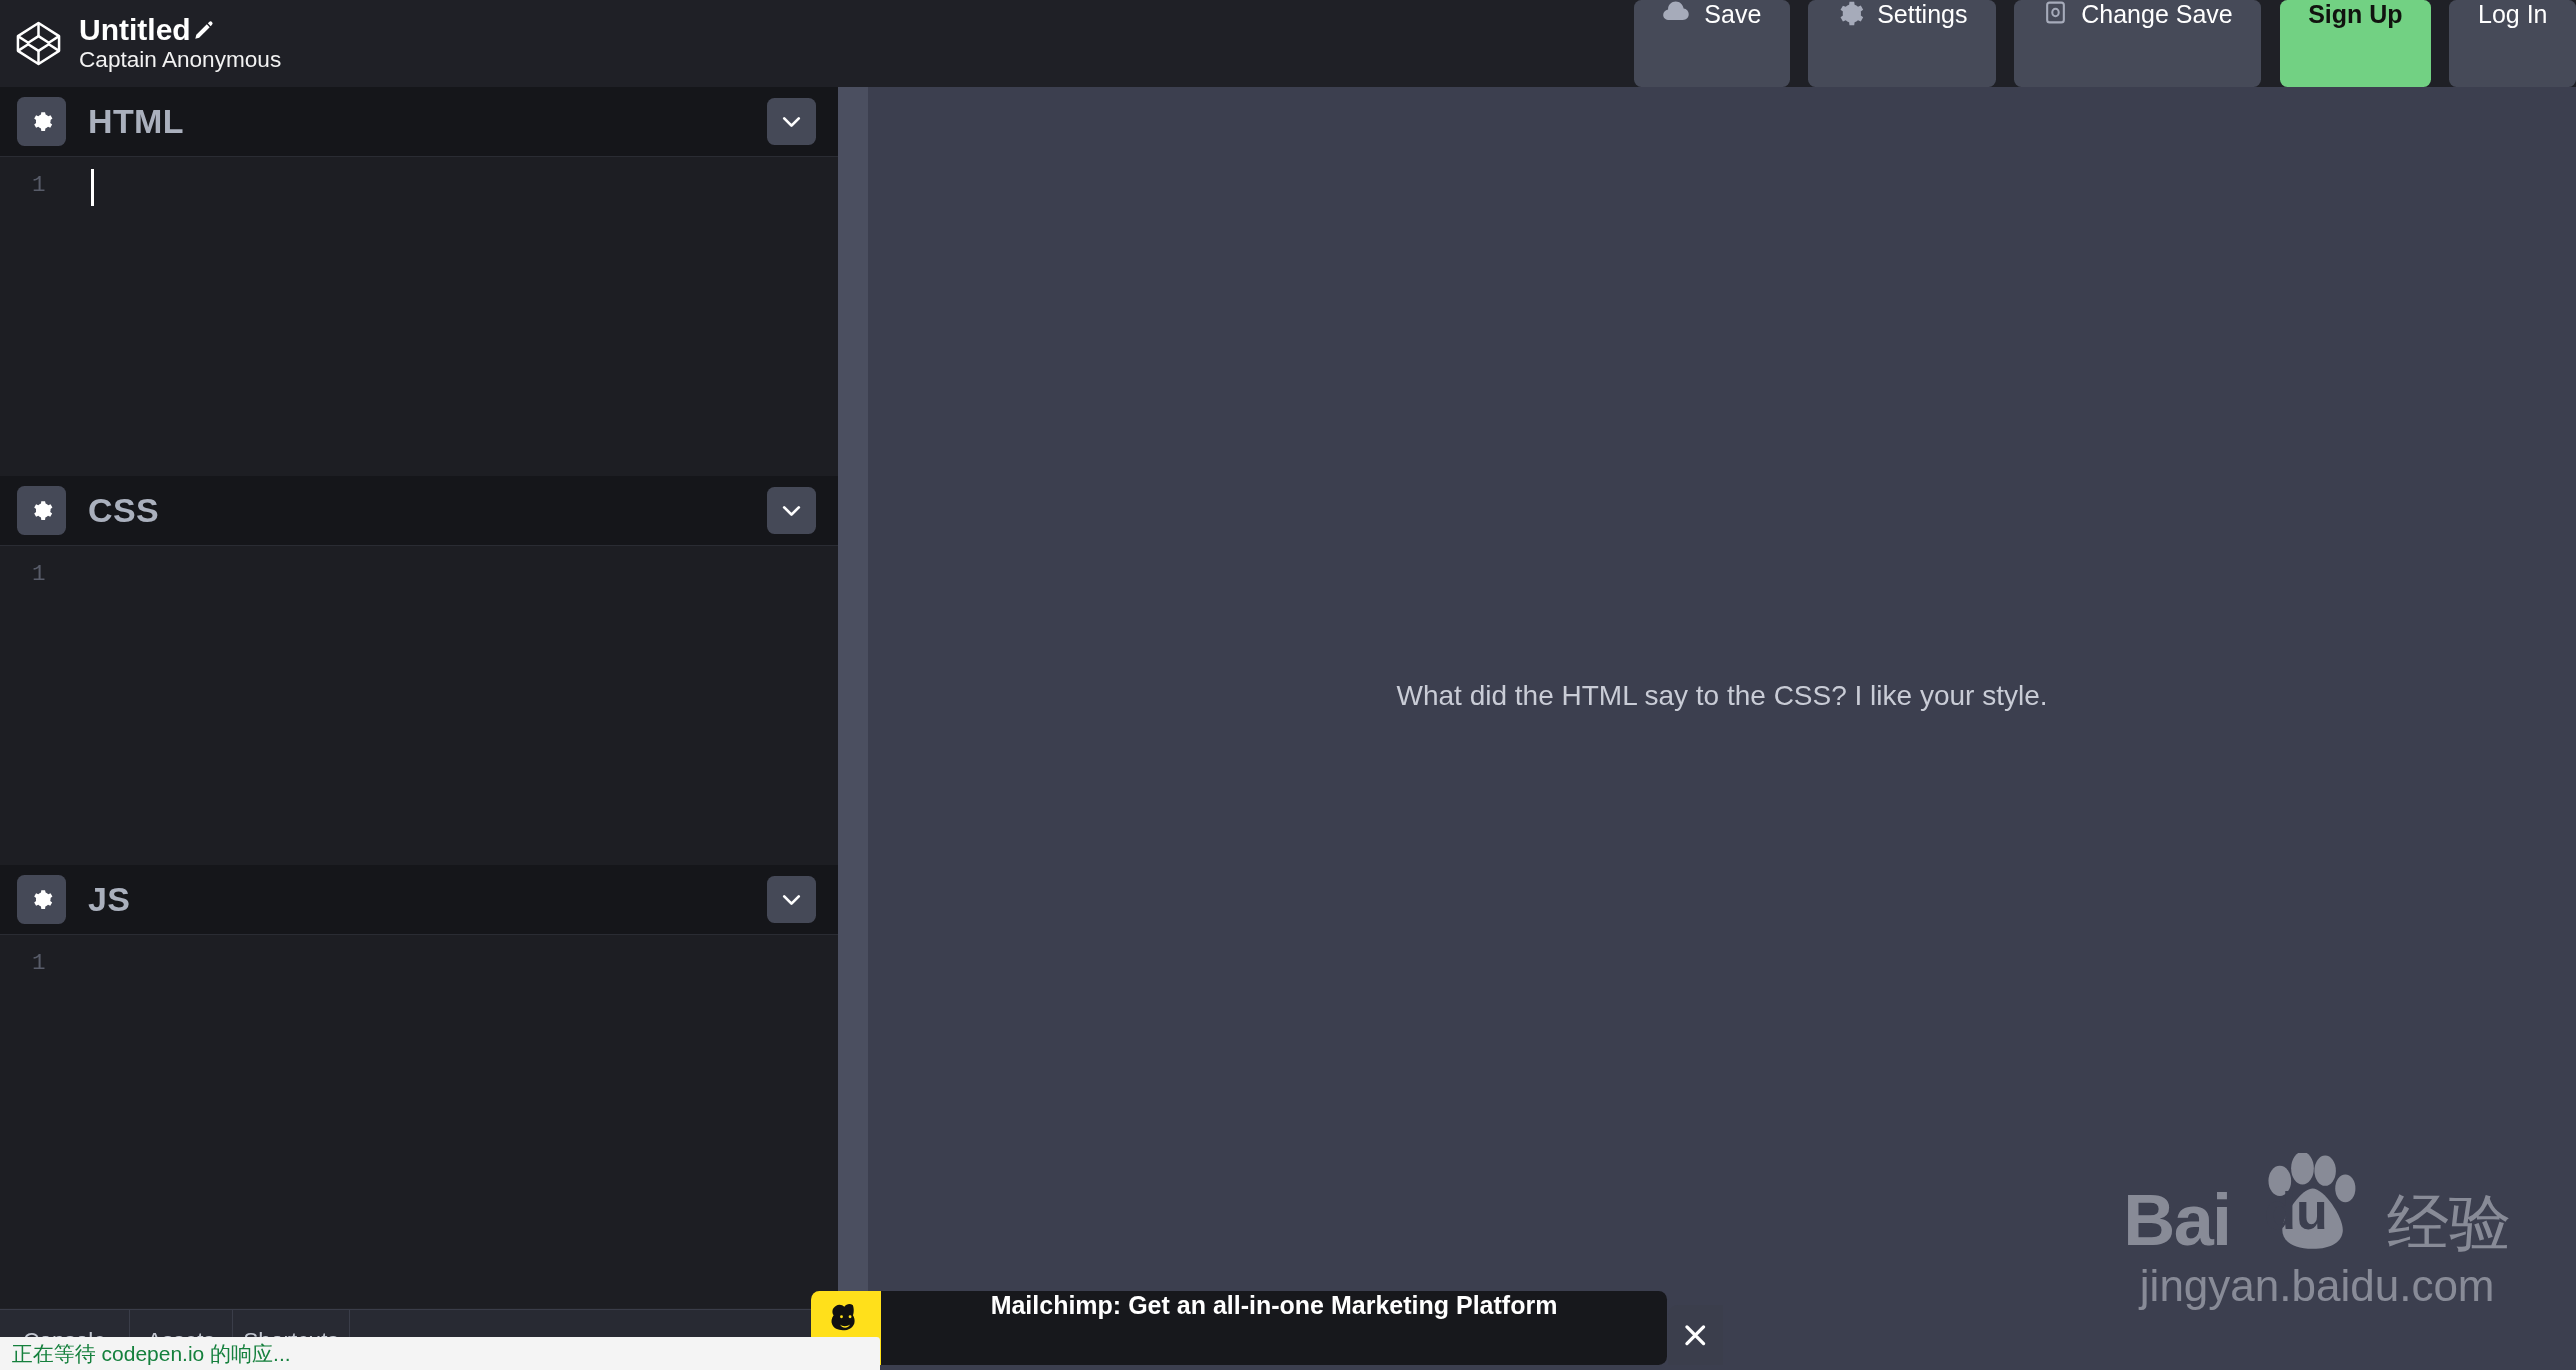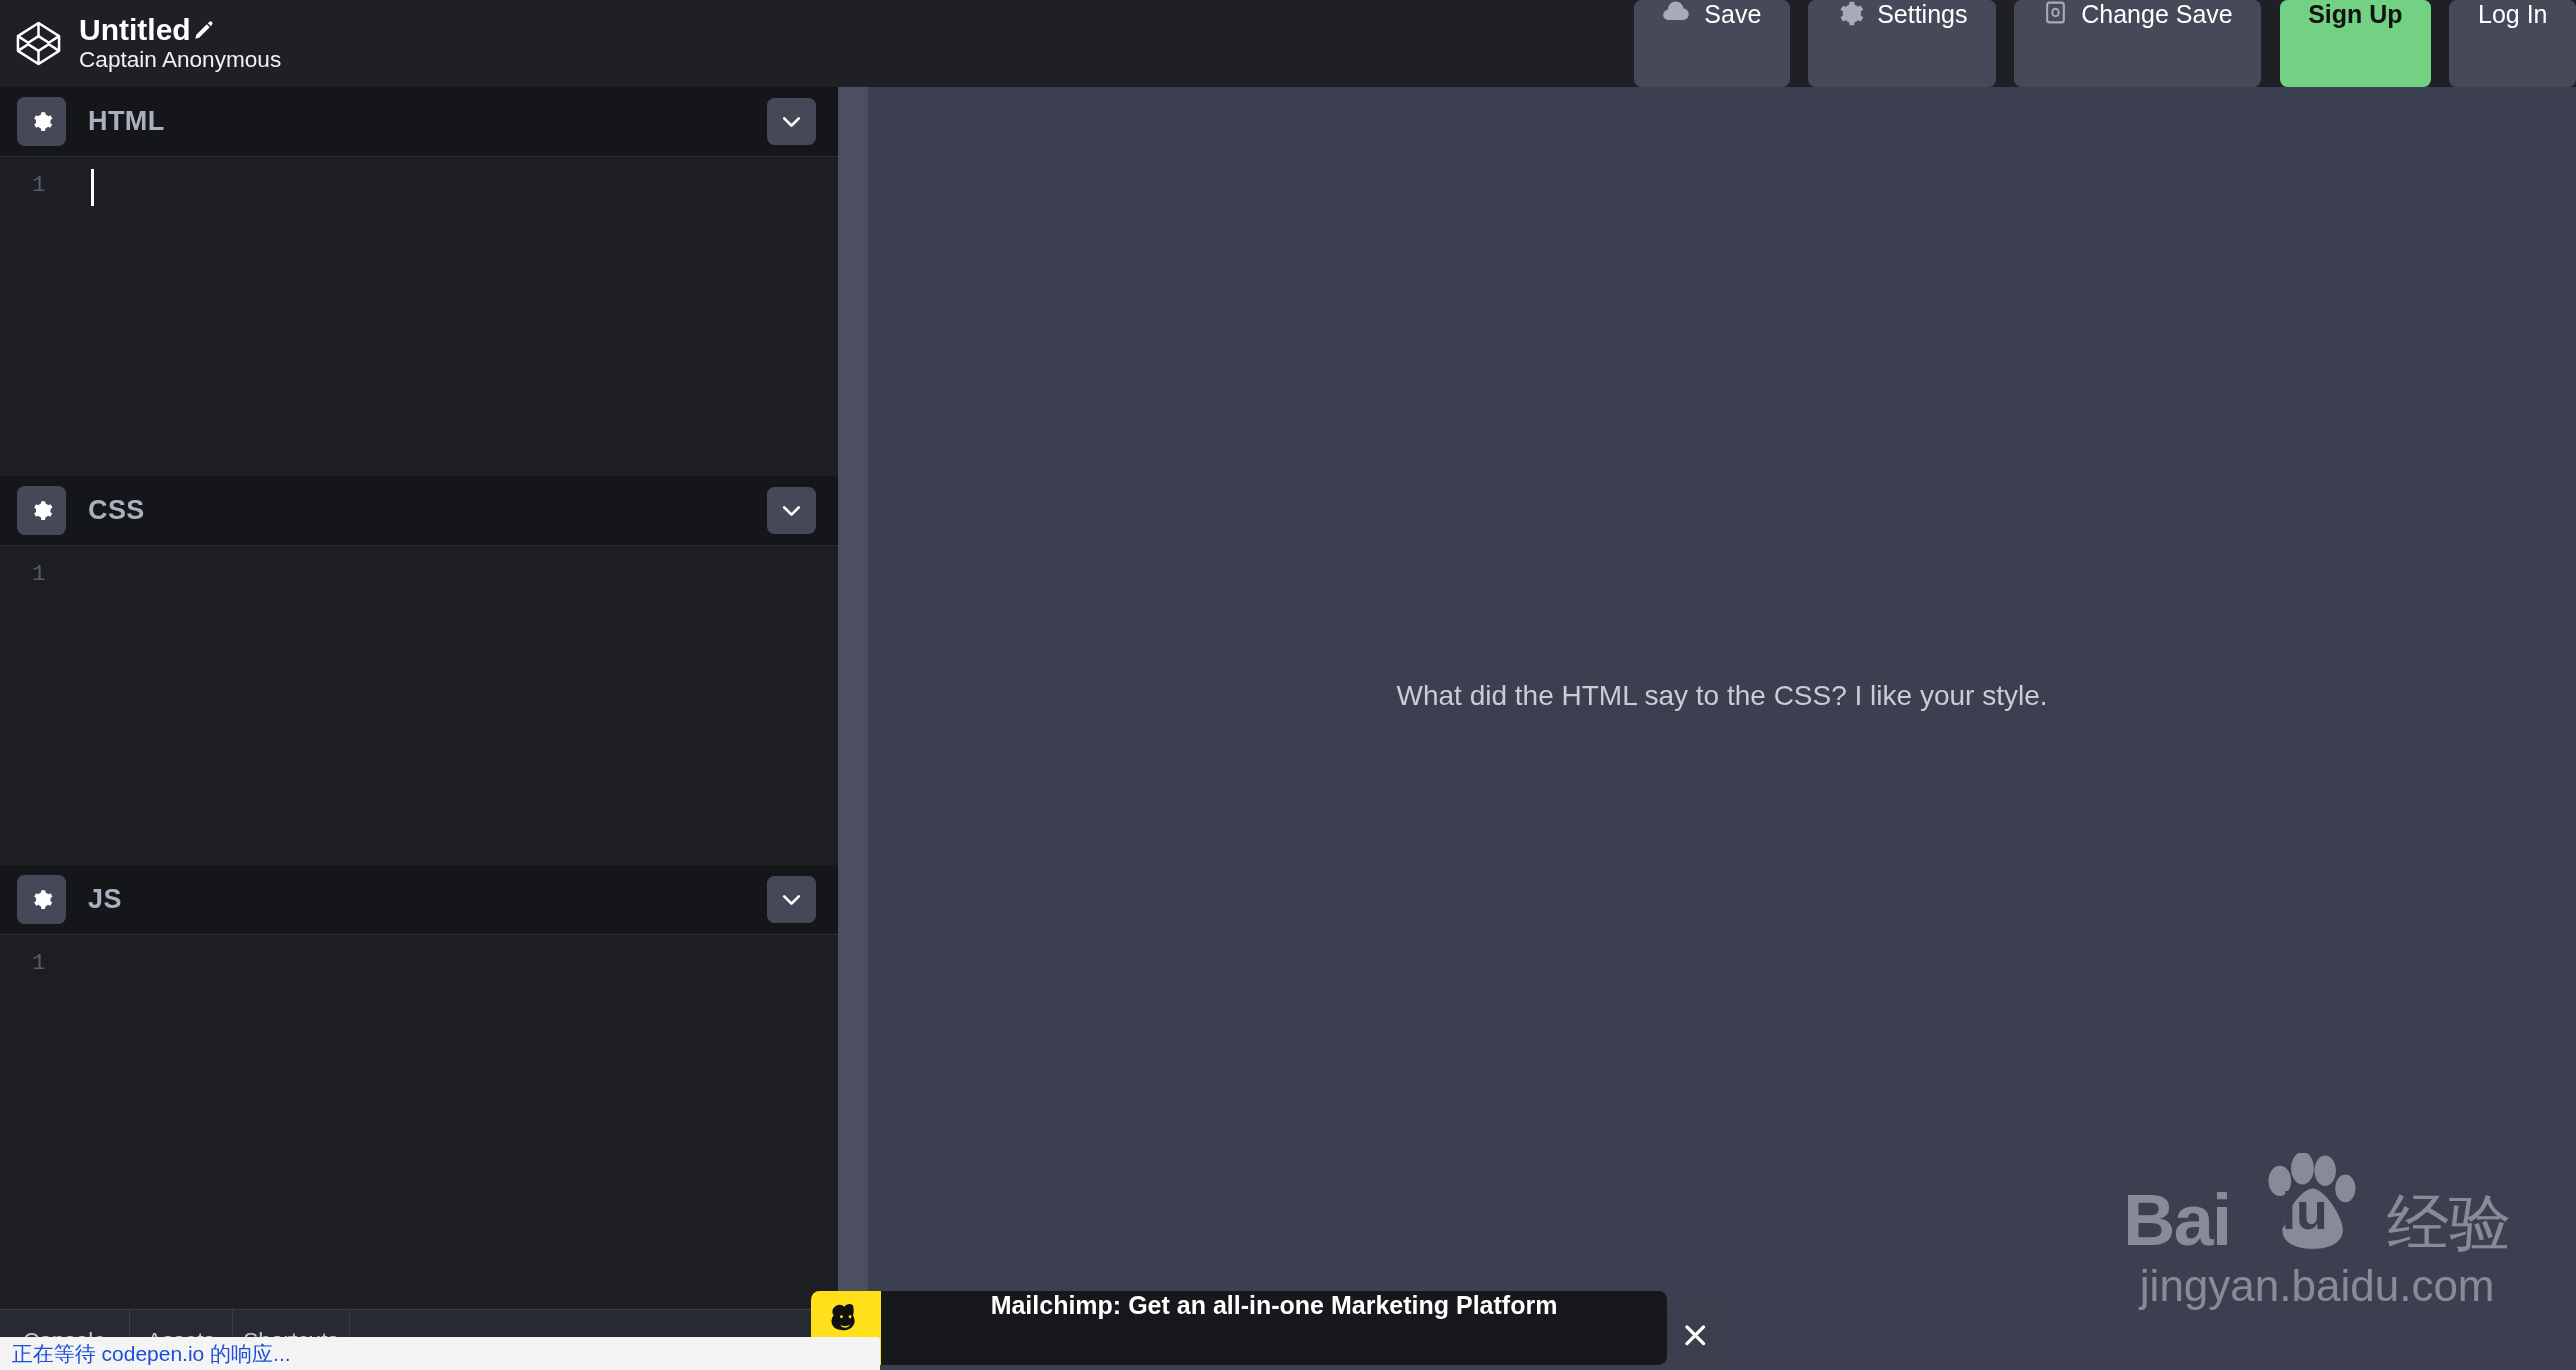--- a/index.html
+++ b/index.html
@@ -62,21 +62,21 @@
     position: relative;
   }
   .gear-btn {
     width: 49px; height: 49px; flex: 0 0 49px;
     background: #454957; border-radius: 7.5px;
     display: flex; align-items: center; justify-content: center;
     cursor: pointer;
   }
   .panel-label {
     margin-left: 22px;
-    font-size: 27px; font-weight: bold;
+    font-size: 34px; font-weight: bold;
     color: #aab0bd;
     letter-spacing: 0.4px;
   }
   .chev-btn {
     position: absolute; right: 22px; top: 11px;
     width: 49px; height: 47px;
     background: #454957; border-radius: 7.5px;
     display: flex; align-items: center; justify-content: center;
     cursor: pointer;
   }
@@ -186,21 +186,21 @@
     cursor: pointer; z-index: 41;
   }
 
   
   .statusbar {
     position: absolute; left: 0; bottom: 0;
     min-width: 880px; height: 34px;
     background: #f4f4f4;
     display: flex; align-items: center;
     padding-left: 11.7px;
-    font-size: 21px; color: #1d4ed8;
+    font-size: 21px; color: #15803d;
     z-index: 60;
     border-top-right-radius: 3.4px;
   }
 </style>
 </head>
 <body>
 
 <div id="app">
 
   <div class="topbar">

